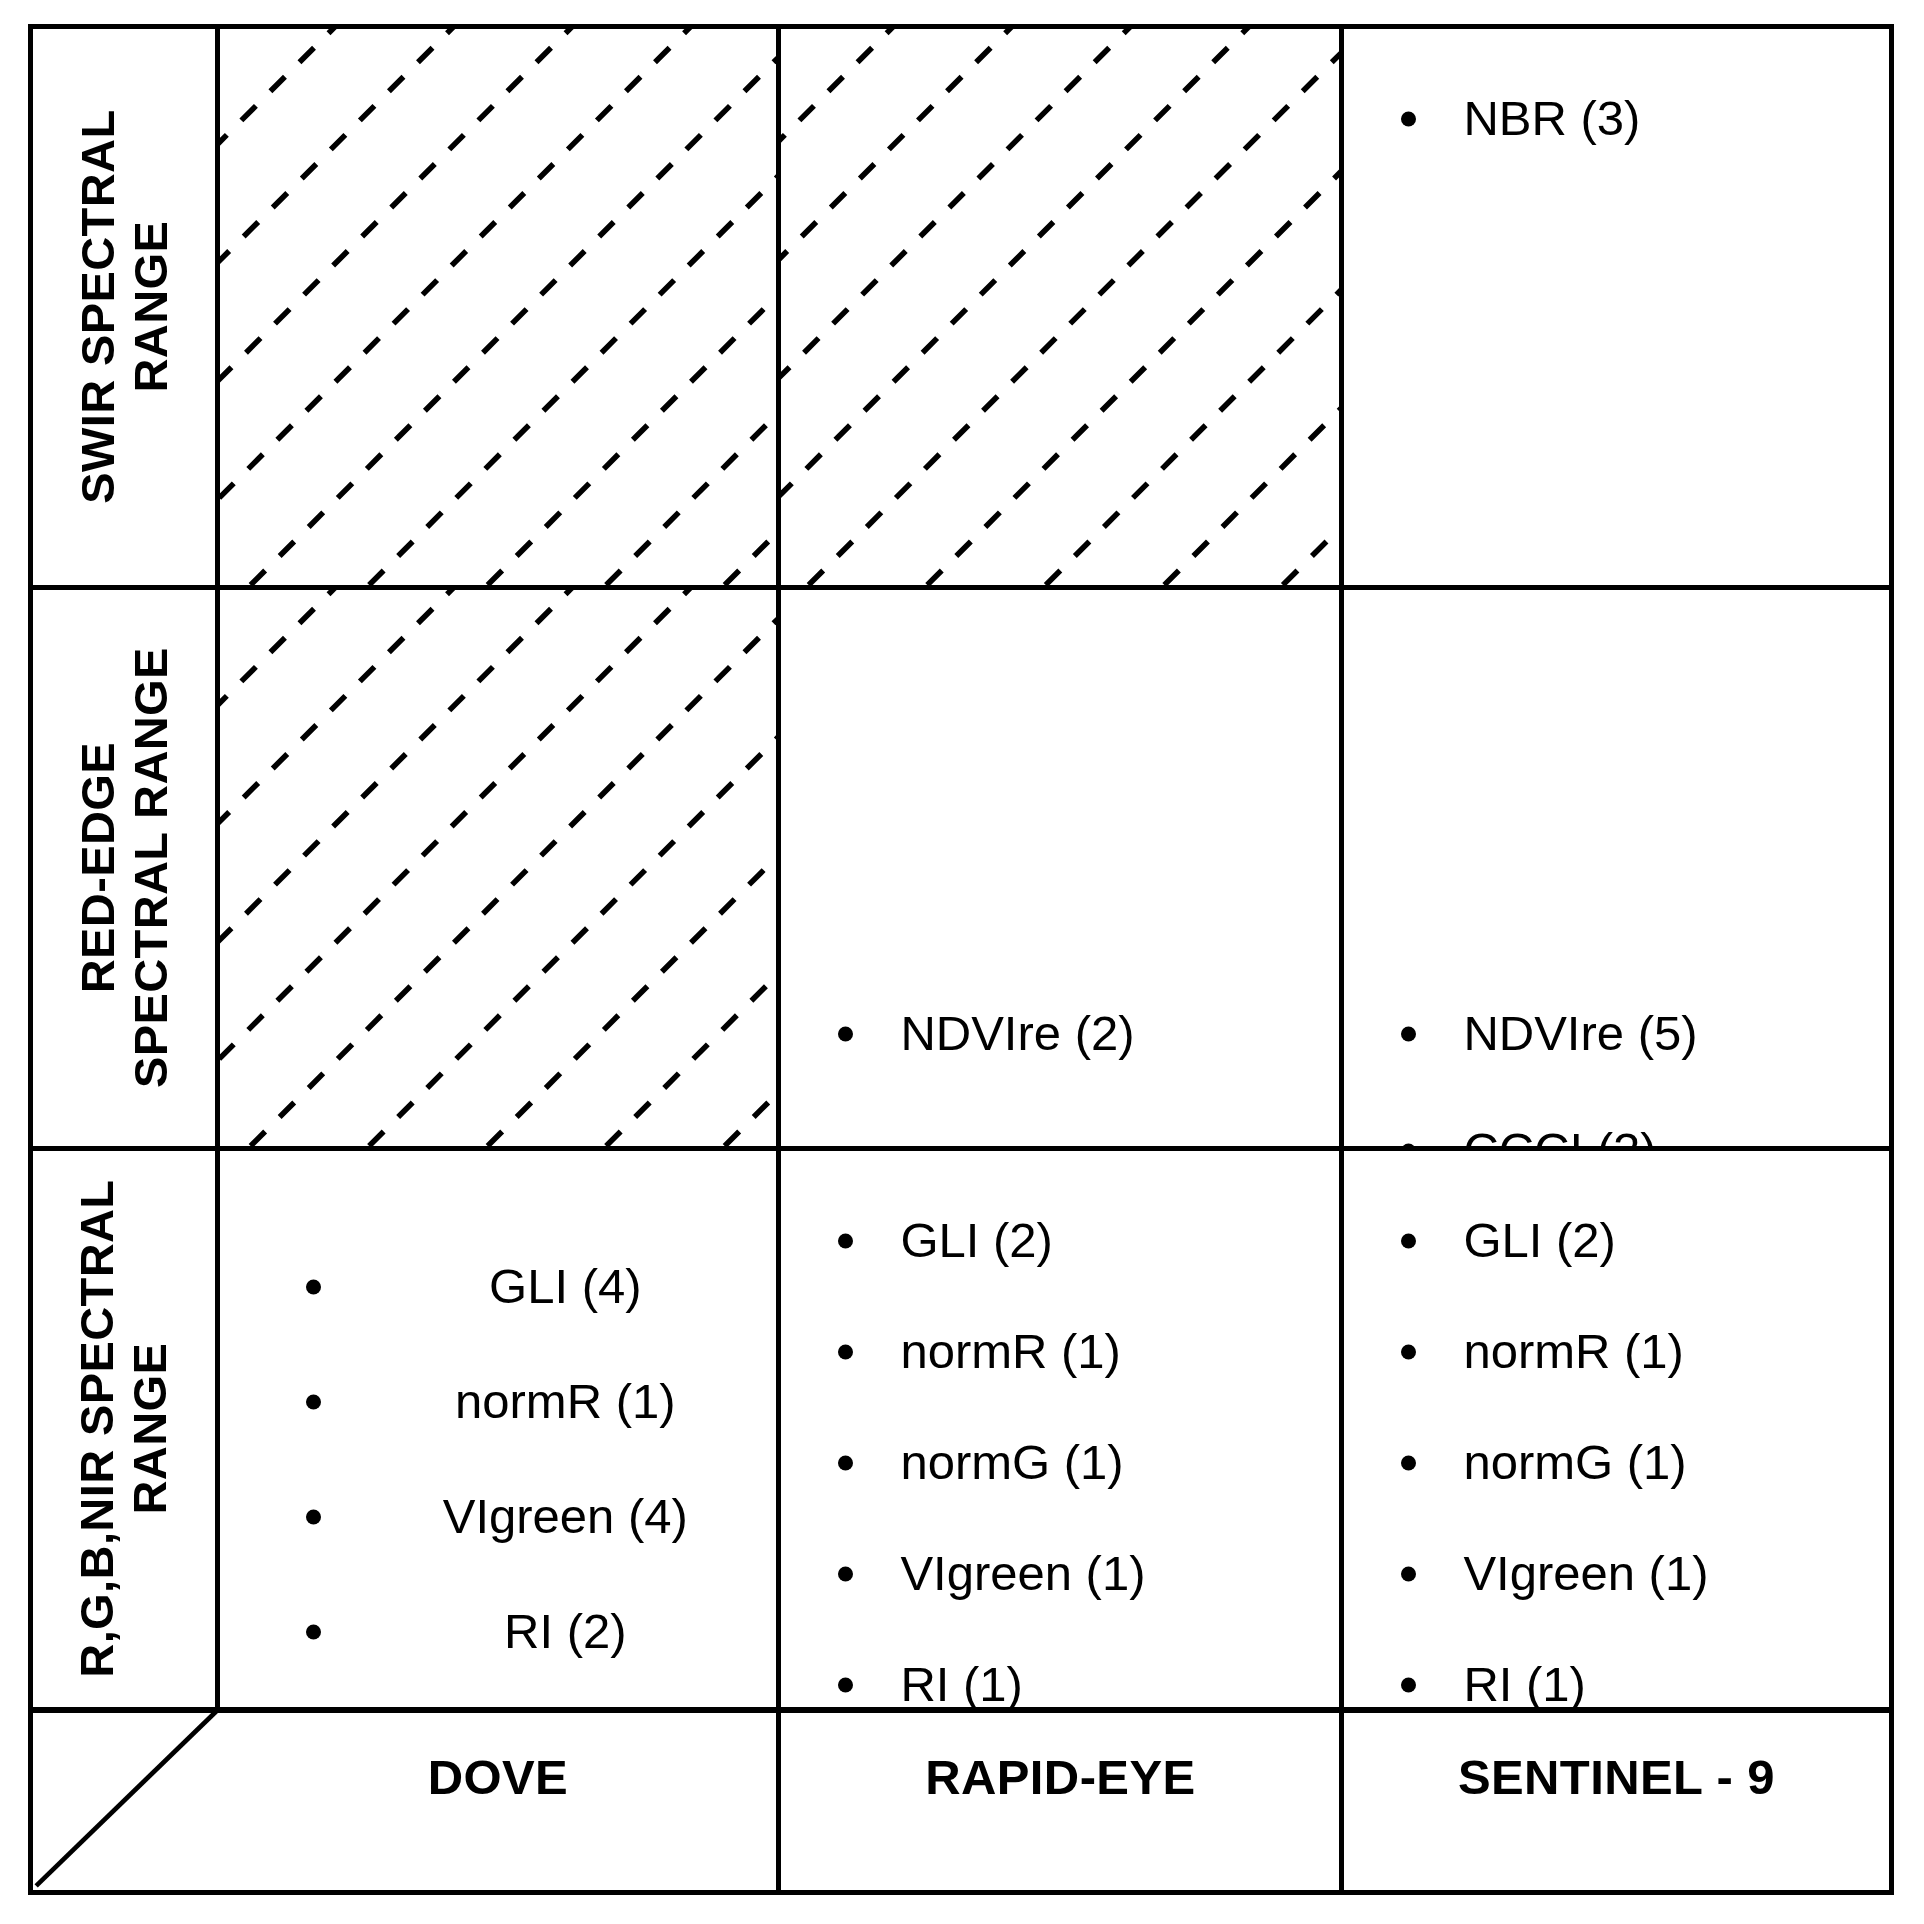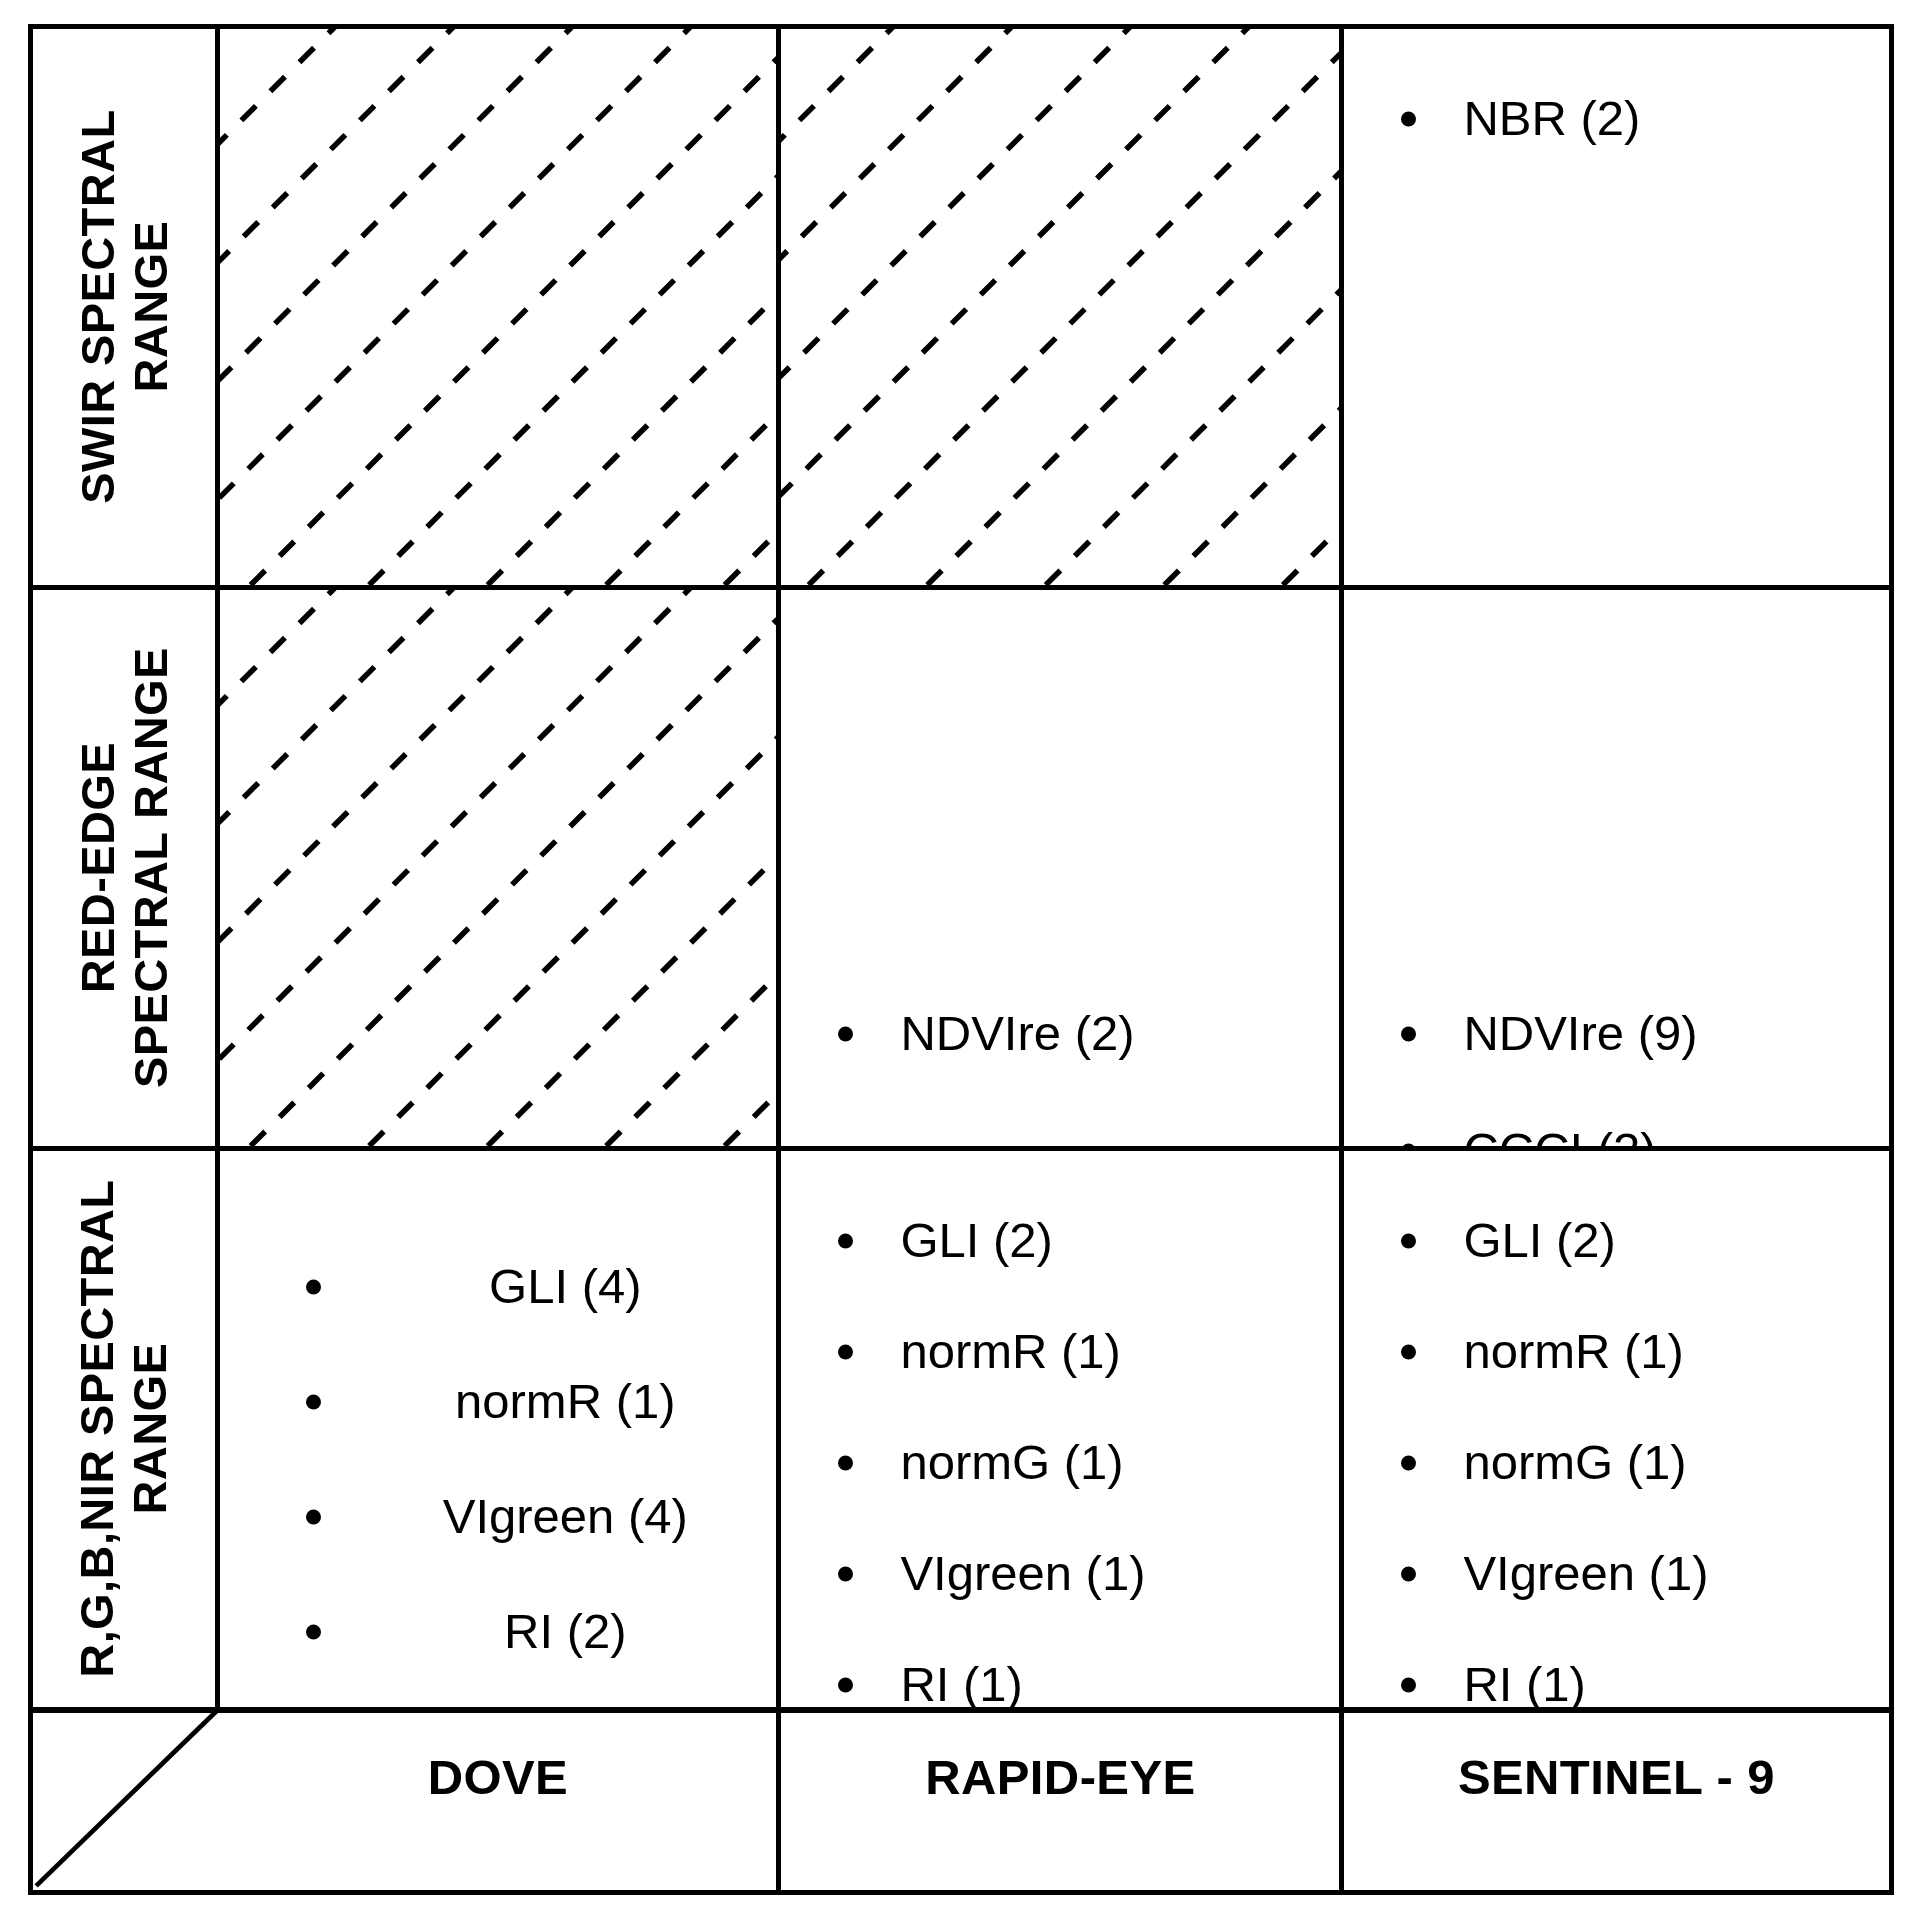--- a/index.html
+++ b/index.html
@@ -242,21 +242,21 @@
           <line x1="185" y1="704" x2="895" y2="-6"></line>
           <line x1="335" y1="704" x2="1045" y2="-6"></line>
           <line x1="485" y1="704" x2="1195" y2="-6"></line>
           <line x1="635" y1="704" x2="1345" y2="-6"></line>
         </g>
       </svg>
     </div>
 
     <div class="cell c-sent r-swir">
       <ul class="itemlist list-nbr">
-        <li>NBR (2)</li>
+        <li>NBR (3)</li>
       </ul>
     </div>
 
     <div class="cell c-label r-rede rowlabel">
       <div class="rot">
         <span>RED-EDGE</span>
         <span class="l2">SPECTRAL RANGE</span>
       </div>
     </div>
 
@@ -279,21 +279,21 @@
 
     <div class="cell c-rapid r-rede">
       <ul class="itemlist list-rapid-rede">
         <li>NDVIre (2)</li>
         <li>CCCI (2)</li>
       </ul>
     </div>
 
     <div class="cell c-sent r-rede">
       <ul class="itemlist list-sent-rede">
-        <li>NDVIre (9)</li>
+        <li>NDVIre (5)</li>
         <li>CCCI (2)</li>
 
       </ul>
     </div>
 
     <div class="cell c-label r-rgb rowlabel">
       <div class="rot">
         <span>R,G,B,NIR SPECTRAL</span>
         <span class="l2">RANGE</span>
       </div>

